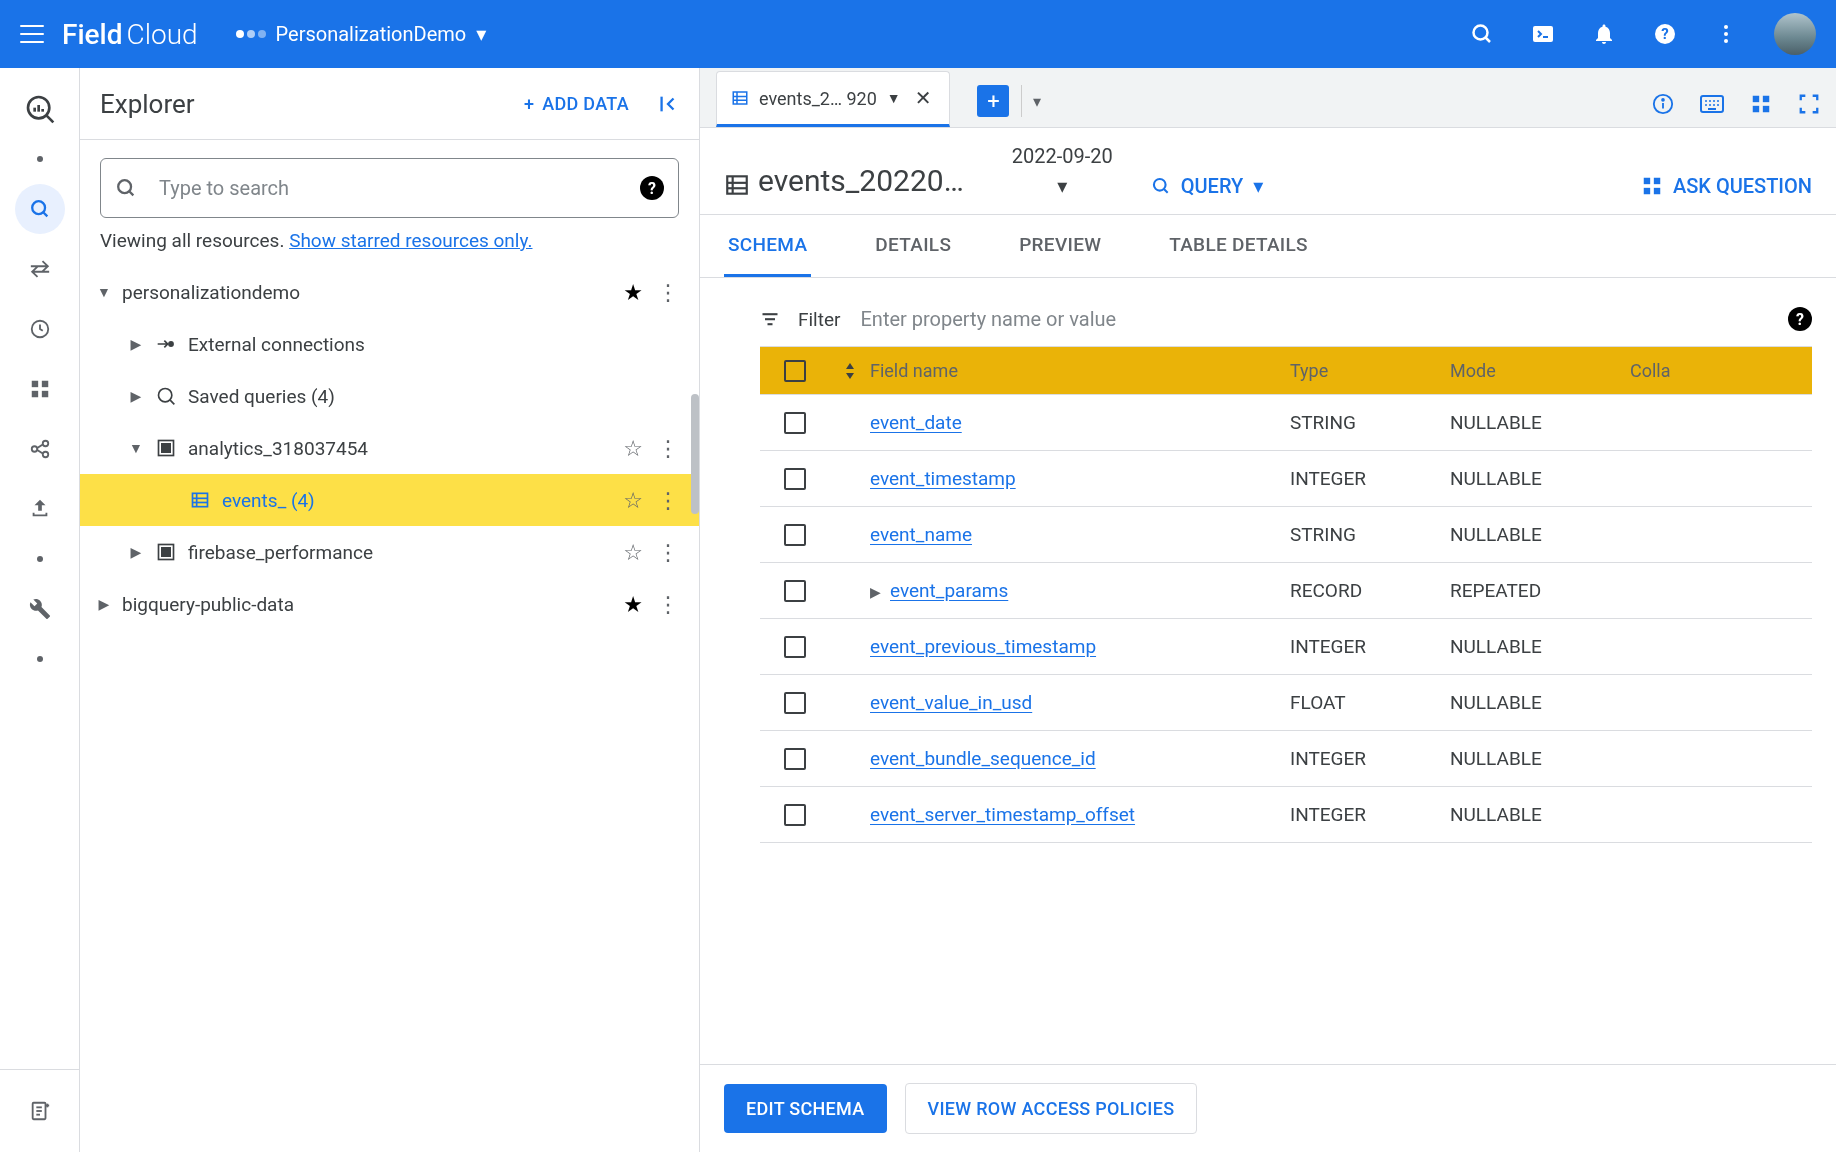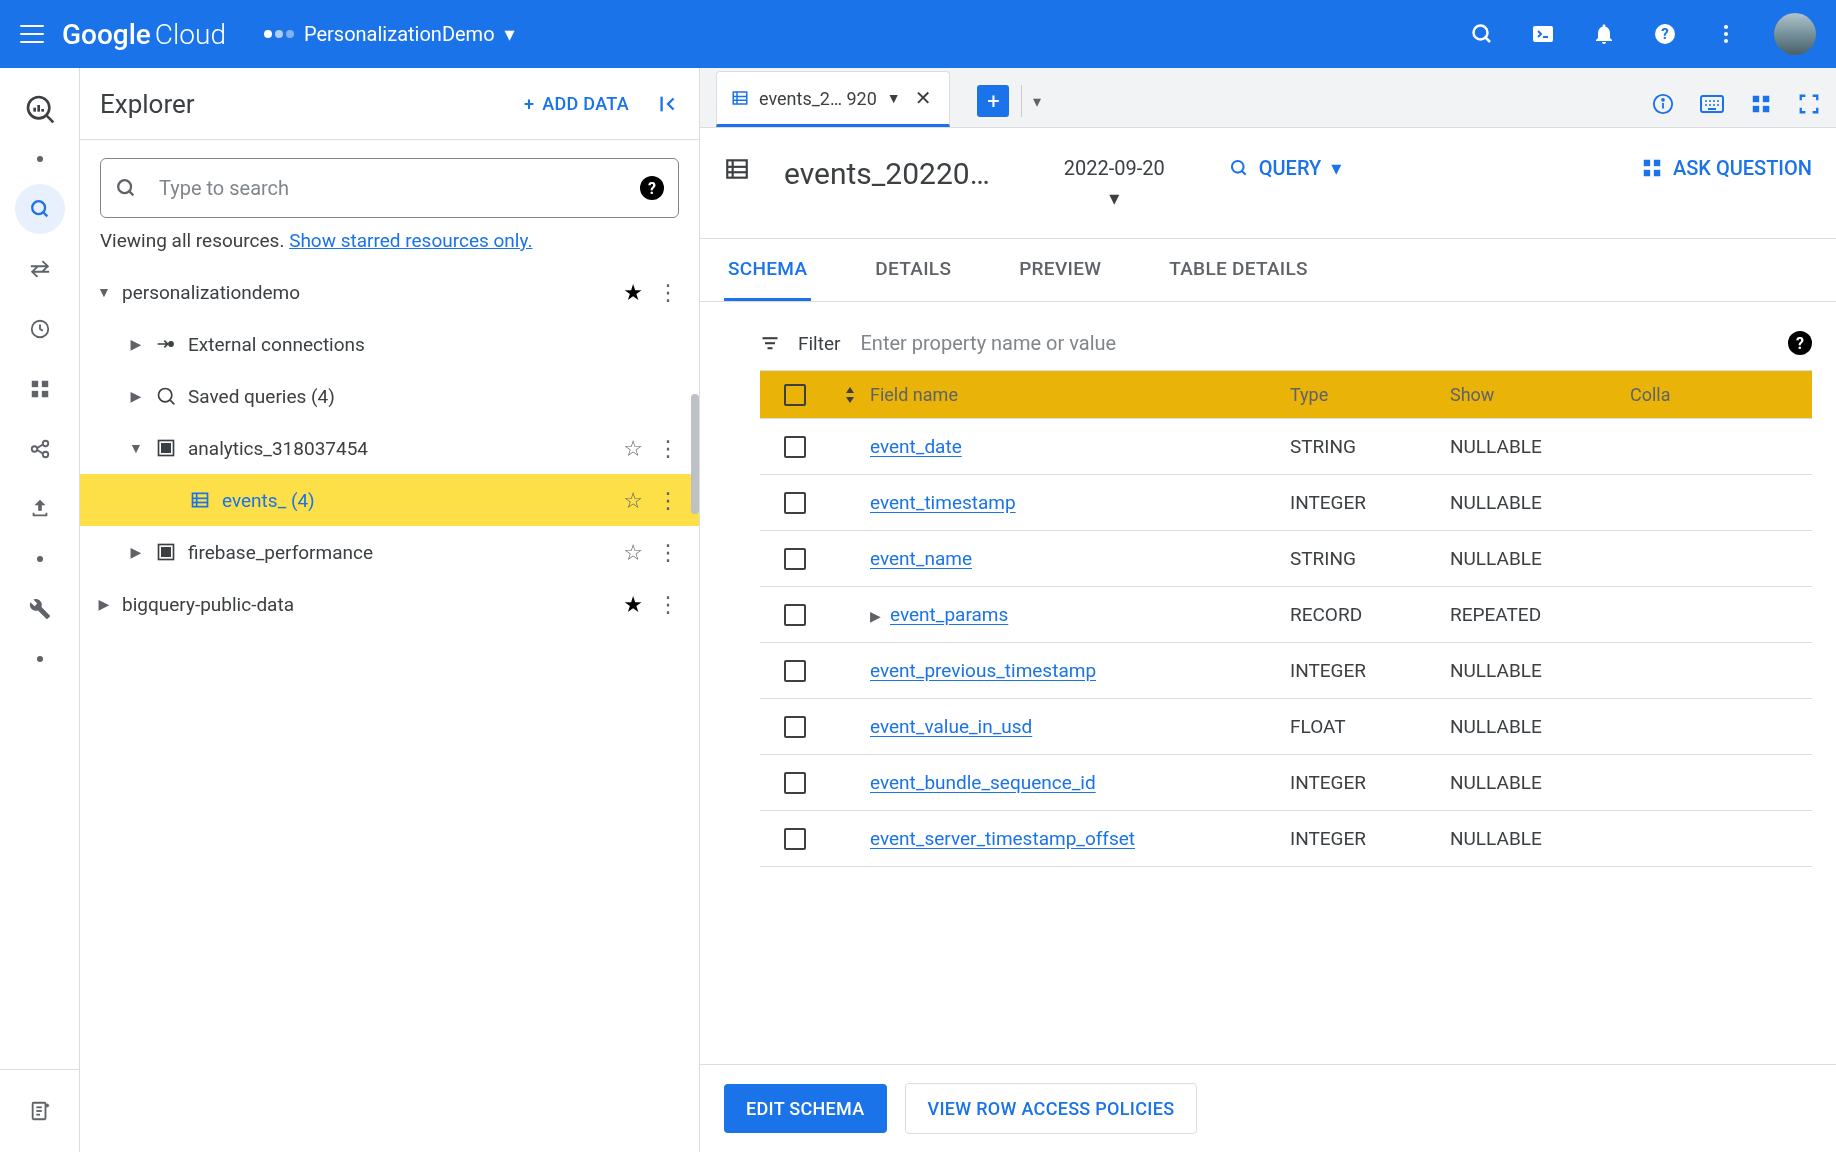--- a/index.html
+++ b/index.html
@@ -68,21 +68,21 @@
   
   .workspace{flex:1;display:flex;flex-direction:column;min-width:0;background:#fff;}
   .tabs-bar{height:60px;background:#f1f3f4;display:flex;align-items:flex-end;padding:0 16px;border-bottom:1px solid var(--border);gap:12px;}
   .tab{height:56px;background:#fff;border:1px solid var(--border);border-bottom:3px solid var(--blue);border-radius:4px 4px 0 0;display:flex;align-items:center;padding:0 14px;gap:10px;font-size:18px;color:#3c4043;cursor:pointer;}
   .tab .tab-icon{color:var(--blue);}
   .tab .close{color:#3c4043;font-size:20px;padding:4px;}
   .tab-add{width:32px;height:32px;background:var(--blue);color:#fff;border-radius:3px;display:flex;align-items:center;justify-content:center;font-size:22px;cursor:pointer;margin-bottom:10px;margin-left:15px;}
   .tab-add-drop{width:24px;height:32px;display:flex;align-items:center;justify-content:center;color:#5f6368;margin-bottom:10px;border-left:1px solid #ccc;padding-left:6px;cursor:pointer;}
   .tabs-right{margin-left:auto;display:flex;align-items:center;gap:26px;margin-bottom:12px;color:var(--blue);}
   .tabs-right .ico{cursor:pointer;font-size:22px;}
-  .ws-title{display:flex;align-items:flex-start;padding:28px 24px;gap:34px;border-bottom:1px solid var(--border);}
+  .ws-title{display:flex;align-items:flex-end;padding:16px 24px;gap:8px;border-bottom:1px solid var(--border);}
   .ws-title .big-icon{font-size:24px;color:#3c4043;}
   .ws-title h1{font-size:30px;font-weight:400;margin:0;flex:0 0 auto;max-width:320px;white-space:nowrap;overflow:hidden;text-overflow:ellipsis;}
   .date-pick{font-size:20px;color:#3c4043;display:flex;align-items:center;gap:6px;cursor:pointer;margin-left:40px;flex-direction:column;}
   .query-btn{color:var(--blue);font-size:20px;font-weight:500;display:flex;align-items:center;gap:10px;cursor:pointer;margin-left:30px;}
   .ask-btn{color:var(--blue);font-size:20px;font-weight:500;display:flex;align-items:center;gap:10px;cursor:pointer;margin-left:auto;}
   .inner-tabs{display:flex;padding:0 24px;border-bottom:1px solid var(--border);gap:60px;font-size:19px;font-weight:500;}
   .inner-tab{padding:18px 4px;color:var(--text-light);cursor:pointer;letter-spacing:.3px;}
   .inner-tab.active{color:var(--blue);border-bottom:3px solid var(--blue);}
   .schema-body{flex:1;overflow:auto;padding:20px 24px 0 60px;display:flex;flex-direction:column;min-height:0;}
   .filter-row{display:flex;align-items:center;gap:18px;padding:8px 0 14px;}
@@ -110,21 +110,21 @@
 </head>
 <body>
 
 <div class="header">
   <div class="hamburger">
       <div></div>
       <div></div>
       <div></div>
     </div>
   <div class="logo">
-    <span class="g">Google</span>
+    <span class="g">Field</span>
     <span class="cloud">Cloud</span>
   </div>
   <div class="project-picker">
     <div class="dots">
         <span></span>
         <span></span>
         <span></span>
       </div>
     <span>PersonalizationDemo</span>
     <span>▾</span>
@@ -469,21 +469,21 @@
               <div class="cb"></div>
             </div>
           <div class="col-sort">
             <svg width="14" height="20" viewBox="0 0 14 20" fill="currentColor">
                 <polygon points="7 2 11 8 3 8"></polygon>
                 <polygon points="7 18 3 12 11 12"></polygon>
               </svg>
           </div>
           <div class="col-name">Field name</div>
           <div class="col-type">Type</div>
-          <div class="col-mode">Show</div>
+          <div class="col-mode">Mode</div>
           <div class="col-coll">Colla</div>
         </div>
         <div id="schema-rows">
             <div class="st-row">
               <div class="col-cb">
                 <div class="cb"></div>
               </div>
               <div class="col-sort"></div>
               <div class="col-name"><span class="fieldlink">event_date</span></div>
               <div class="col-type">STRING</div>

